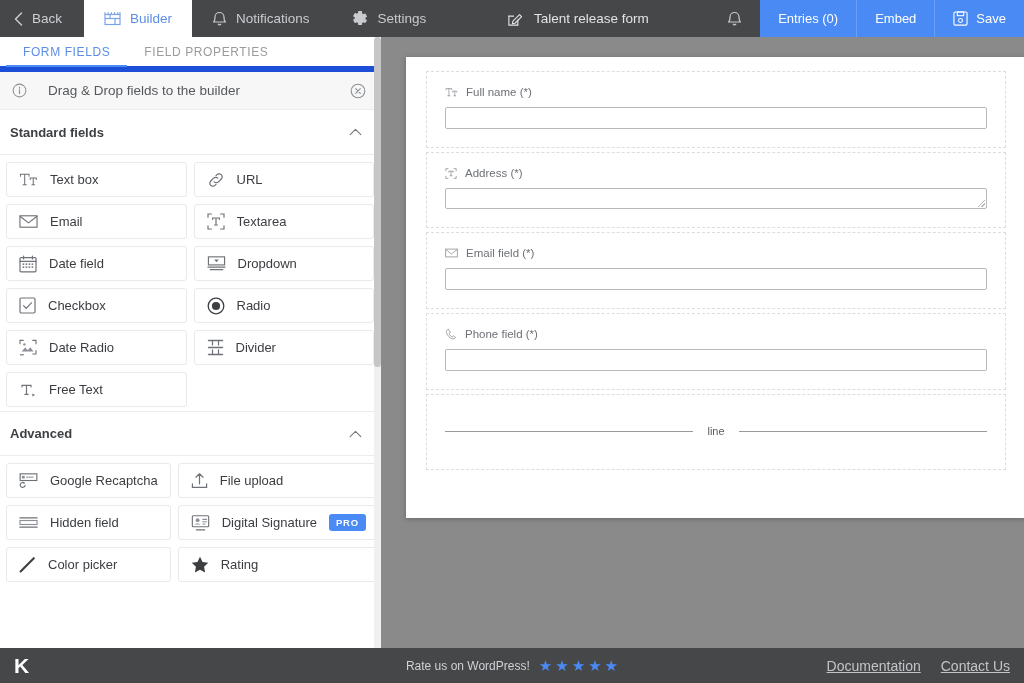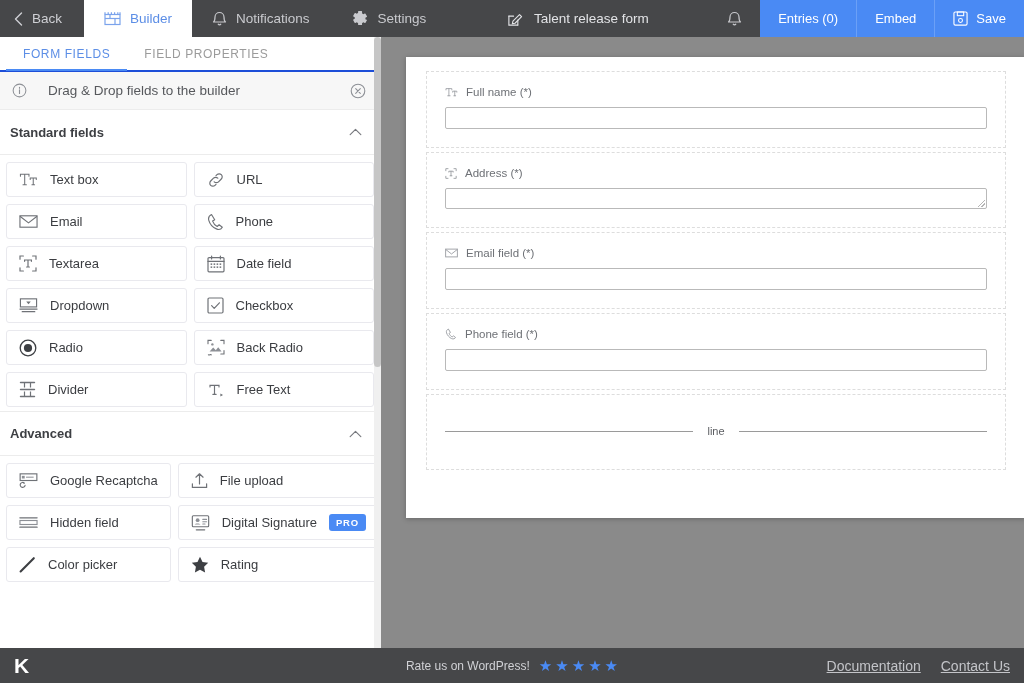--- a/index.html
+++ b/index.html
@@ -40,21 +40,21 @@
   }
   .tb-blue .sep { width: 1px; background: #6ba0f7; }
 
   
   .sidebar {
     position: absolute; top: 37px; left: 0; width: 381px; height: 611px;
     background: #ffffff; border-right: 1px solid #dcdcdc;
     overflow: hidden;
   }
   .tabs {
-    display: flex; height: 35px; border-bottom: 2px solid #1d4ed8;
+    display: flex; height: 35px; border-bottom: 6px solid #1d4ed8;
     padding-left: 6px;
   }
   .tab {
     display: flex; align-items: center; padding: 0 17px;
     font-size: 12px; letter-spacing: .6px; color: #9b9b9b;
     text-transform: uppercase; position: relative;
   }
   .tab.active { color: #5c8ee6; }
   .tab.active::after {
     content: ""; position: absolute; left: 0; right: 0; bottom: -1px;
@@ -314,28 +314,20 @@
       <div class="fcard">
         <span class="ic">
           <svg width="19" height="15" viewBox="0 0 20 15" fill="none">
             <rect x="1" y="1.5" width="18" height="12" stroke="#6f7277" stroke-width="1.2"></rect>
             <path d="M1 2l9 7 9-7" stroke="#6f7277" stroke-width="1.2" stroke-linejoin="round"></path>
           </svg>
         </span>
         <span class="lbl">Email</span>
       </div>
 
-      <div class="fcard">
-        <span class="ic">
-          <svg width="17" height="18" viewBox="0 0 17 18" fill="none">
-            <path d="M4.5 1.5C2.5 2.5 1 4.5 1.8 7.3c.9 3.2 4.2 7.1 7.6 8.6 2.6 1.2 4.9.1 5.9-1.7l-3.2-2.4-1.9 1.7c-1.8-1-3.9-3.4-4.6-5.4l2.1-1.4-3.2-5.2z" stroke="#6f7277" stroke-width="1.15" stroke-linejoin="round"></path>
-          </svg>
-        </span>
-        <span class="lbl">Phone</span>
-      </div>
 
       <div class="fcard">
         <span class="ic">
           <svg width="18" height="17" viewBox="0 0 18 17" fill="none">
             <path d="M1 4.2V1h3.4M13.6 1H17v3.2M17 12.8V16h-3.4M4.4 16H1v-3.2" stroke="#6f7277" stroke-width="1.2" stroke-linecap="round"></path>
             <path d="M5.6 6.3V5h6.8v1.3M9 5v7M7.6 12h2.8" stroke="#6f7277" stroke-width="1.2" stroke-linecap="round"></path>
           </svg>
         </span>
         <span class="lbl">Textarea</span>
       </div>
@@ -393,21 +385,21 @@
 
       <div class="fcard">
         <span class="ic">
           <svg width="18" height="18" viewBox="0 0 18 18" fill="none">
             <path d="M1 4.8V1.4h3.2M13.8 1.4H17v3.4M17 11.6V15h-3.2" stroke="#6f7277" stroke-width="1.1" stroke-linecap="round"></path>
             <path d="M2.6 12.6l3.6-4 2.6 2.6 2.4-3 3.4 4.4H2.6z" fill="#8d9096"></path>
             <circle cx="5.4" cy="5.4" r="1.2" fill="#8d9096"></circle>
             <path d="M1.4 15.8c1 .6 2-.6 2.8 0" stroke="#6f7277" stroke-width="1.1" stroke-linecap="round"></path>
           </svg>
         </span>
-        <span class="lbl">Back Radio</span>
+        <span class="lbl">Date Radio</span>
       </div>
 
       <div class="fcard">
         <span class="ic">
           <svg width="17" height="17" viewBox="0 0 17 17" fill="none">
             <path d="M1.5 1.5h14M1.5 15.5h14" stroke="#6f7277" stroke-width="1.4" stroke-linecap="round"></path>
             <path d="M5.5 1.5v5M11.5 10.5v5M5.5 10.5v5M11.5 1.5v5" stroke="#6f7277" stroke-width="1.2"></path>
             <path d="M1.5 8.5h14" stroke="#6f7277" stroke-width="1.4" stroke-linecap="round"></path>
           </svg>
         </span>

